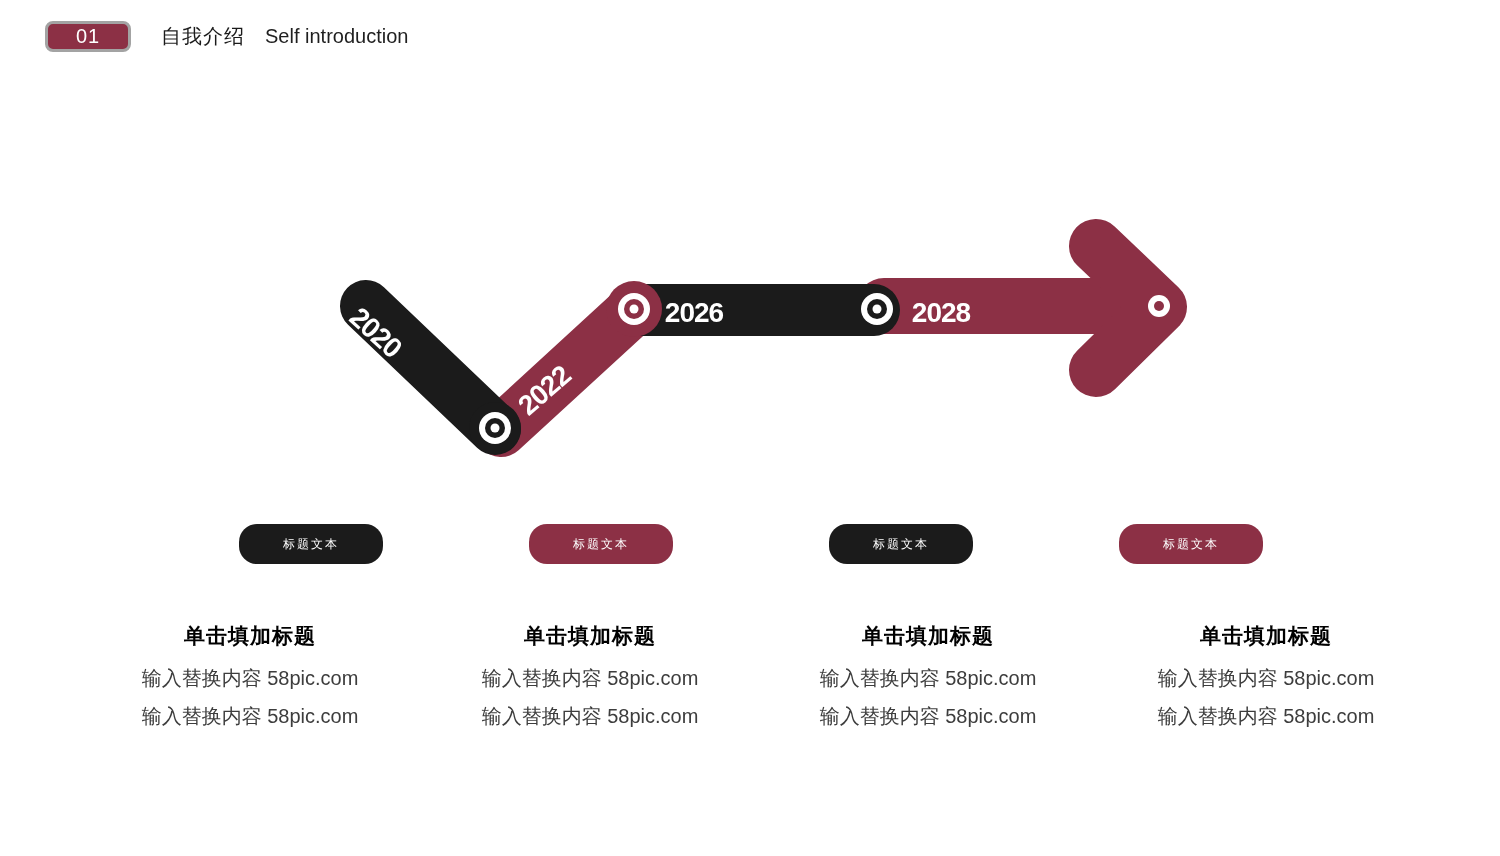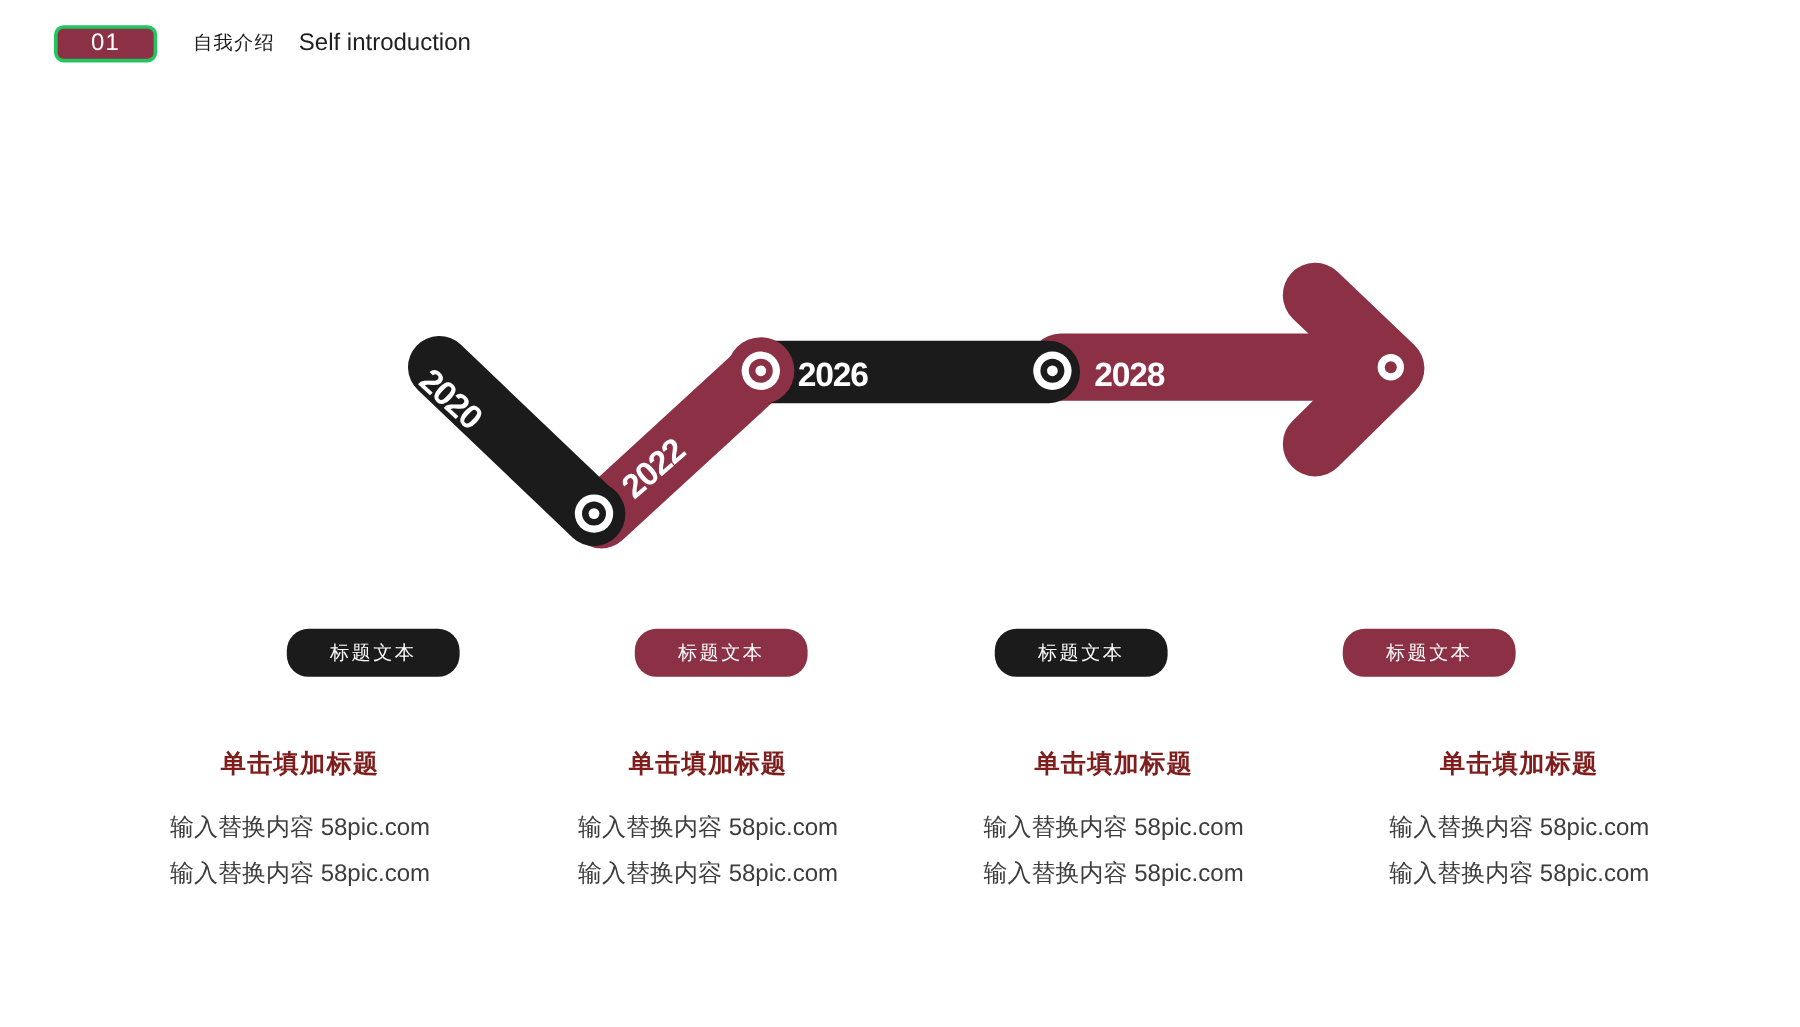--- a/index.html
+++ b/index.html
@@ -17,29 +17,29 @@
     overflow:hidden;
   }
   
   .header{
     position:absolute;left:45px;top:21px;
     display:flex;align-items:center;
   }
   .num-badge{
     width:86px;height:31px;
     background:var(--maroon);
-    border:3px solid #22c55e;
+    border:3px solid #a3a3a3;
     border-radius:8px;
     color:#ffffff;
     font-size:20px;letter-spacing:1px;
     display:flex;align-items:center;justify-content:center;
   }
   .title-zh{
     margin-left:30px;
-    font-size:16px;color:#1a1a1a;letter-spacing:1px;
+    font-size:20px;color:#1a1a1a;letter-spacing:1px;
   }
   .title-en{
     margin-left:20px;
     font-size:20px;color:#1f1f1f;
   }
   
   .timeline-svg{position:absolute;left:0;top:0;width:1500px;height:856px;}
   .seg-maroon{stroke:var(--maroon);}
   .seg-ink{stroke:var(--ink);}
   .seg{fill:none;stroke-linecap:round;stroke-linejoin:round;}
@@ -52,42 +52,42 @@
     font-weight:bold;
     font-size:28px;
     letter-spacing:-1px;
     text-anchor:middle;
   }
   
   .badge{
     position:absolute;top:524px;
     width:144px;height:40px;
     border-radius:18px;
-    color:#ffffff;font-size:16px;letter-spacing:2px;
+    color:#ffffff;font-size:12px;letter-spacing:2px;
     display:flex;align-items:center;justify-content:center;
   }
   .badge.v-black{background:var(--ink);}
   .badge.v-maroon{background:var(--maroon);}
   .badge-1{left:239px;}
   .badge-2{left:529px;}
   .badge-3{left:829px;}
   .badge-4{left:1119px;}
   
   .col{
     position:absolute;top:622px;
     width:360px;text-align:center;
   }
   .col-1{left:70px;}
   .col-2{left:410px;}
   .col-3{left:748px;}
   .col-4{left:1086px;}
   .col-title{
-    font-size:21px;font-weight:bold;color:#7f1d1d;
+    font-size:21px;font-weight:bold;color:#000000;
     letter-spacing:1px;
-    margin-bottom:28px;
+    margin-bottom:16px;
   }
   .col-line{
     font-size:20px;color:var(--text);
     line-height:24px;
     margin-bottom:14px;
   }
 </style>
 </head>
 <body>
 

